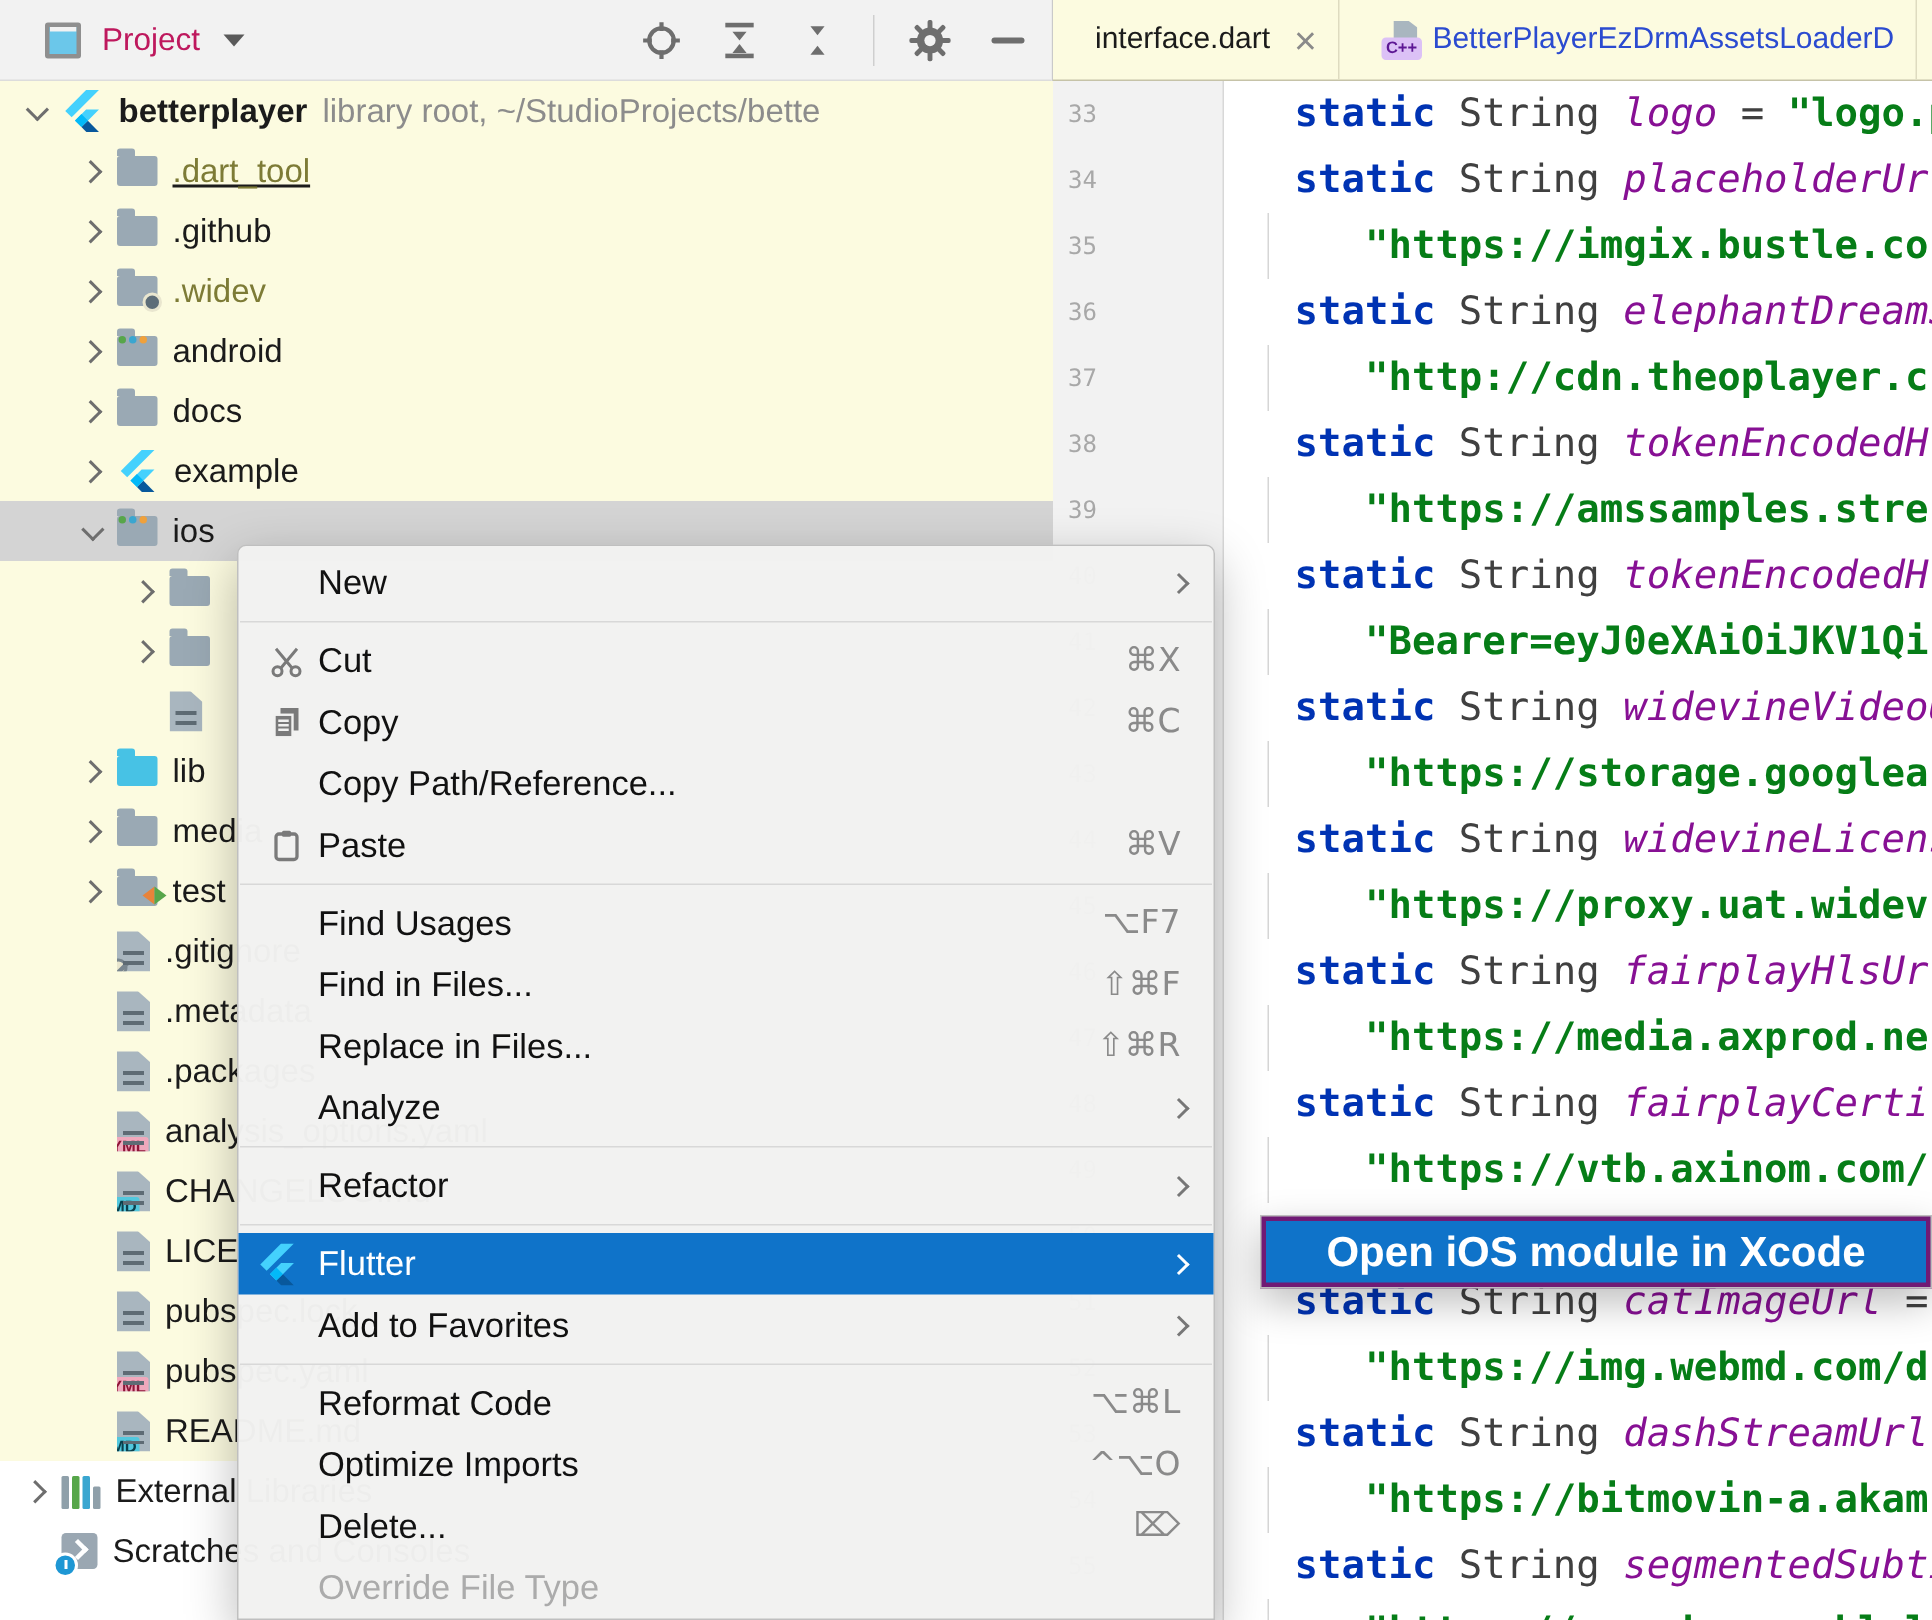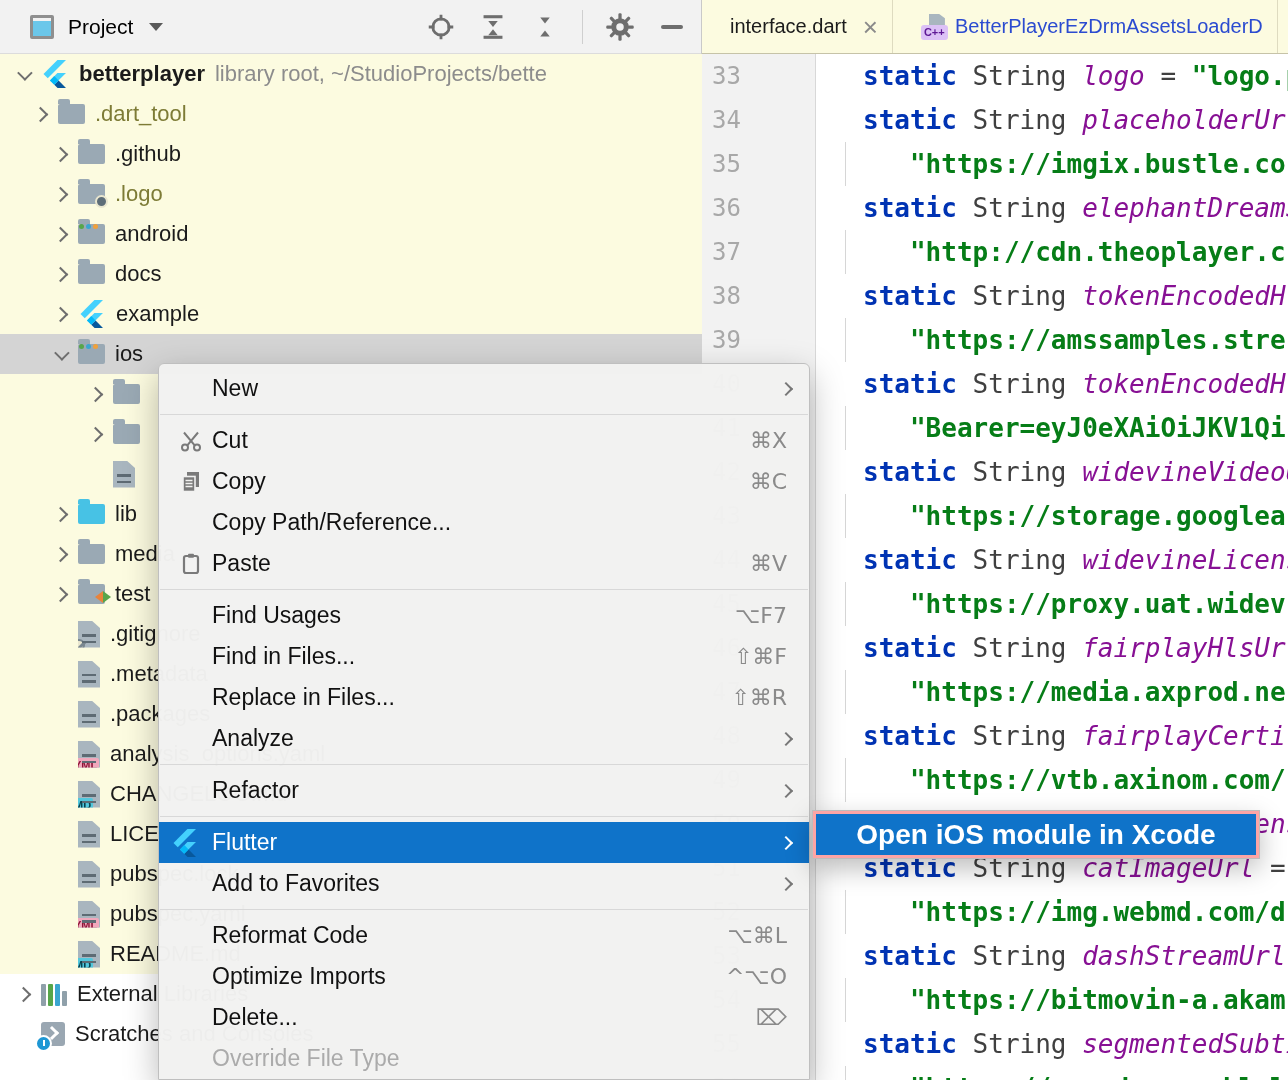--- a/index.html
+++ b/index.html
@@ -7,21 +7,21 @@
     font-family:"Liberation Sans", sans-serif; }
   #stage { position:relative; width:1288px; height:1080px; }
 
   
   #project-panel { position:absolute; left:0; top:0; width:702px; height:1080px;
     background:#fff; border-right:1px solid #c9c9c9; }
   #panel-toolbar { height:54px; background:#f2f2f2; border-bottom:1px solid #dcdcdc;
     display:flex; align-items:center; padding:0 14px 0 30px; }
   .win-icon { width:24px; height:24px; border:3px solid #8f8f8f; background:#6bc7ea;
     box-shadow:inset 0 3px 0 #f2f2f2; border-radius:2px; flex:none; }
-  #panel-title { font-size:21px; color:#000000; margin-left:14px; }
+  #panel-title { font-size:21px; color:#be185d; margin-left:14px; }
   .dd-arrow { width:0; height:0; border-left:7px solid transparent; border-right:7px solid transparent;
     border-top:8px solid #5a5a5a; margin-left:16px; }
   .tb-icons { margin-left:auto; display:flex; align-items:center; gap:22px; }
   .tb-btn { width:30px; height:30px; display:flex; align-items:center; justify-content:center; }
   .tb-sep { width:1px; height:34px; background:#cfcfcf; }
   .tb-minus { width:22px; height:4px; background:#6e6e6e; border-radius:2px; }
 
   
   #tree { position:absolute; top:54px; left:0; width:702px; bottom:0; background:#fff; }
   .row { height:40px; display:flex; align-items:center; white-space:nowrap;
@@ -85,21 +85,21 @@
   .tab .close { color:#8a8a8a; font-size:26px; margin-left:16px; line-height:1; }
   .tab.mod .tab-label { color:#2b4bd0; }
   .cpp-icon { width:24px; height:26px; position:relative; margin-right:10px; flex:none; }
   .cpp-icon .doc { position:absolute; right:0; top:0; width:16px; height:16px; background:#a9b6bf;
     clip-path:polygon(0 0,60% 0,100% 30%,100% 100%,0 100%); }
   .cpp-icon .bdg { position:absolute; left:0; bottom:0; background:#dcc1f6; color:#5d1794;
     font-size:11px; font-weight:bold; padding:0 3px; border-radius:3px; line-height:15px; }
   #gutter { position:absolute; left:0; top:54px; width:114px; bottom:0; background:#f2f2f2;
     border-right:1px solid #d8d8d8; }
   .lnum { height:44px; line-height:44px; padding-left:10px; font-family:"DejaVu Sans Mono",monospace;
-    font-size:24px; color:#a8a8a8; }
+    font-size:16px; color:#a8a8a8; }
   #code { position:absolute; left:115px; top:54px; right:0; bottom:0; background:#fff; overflow:hidden; }
   .cline { height:44px; line-height:44px; white-space:pre; font-family:"DejaVu Sans Mono",monospace;
     font-size:26px; padding-left:46px; position:relative; }
   .cline .guide { position:absolute; left:28px; top:0; height:44px; border-left:1px solid #d6d6d6; }
   .seg-k { color:#0033b3; font-weight:bold; }
   .seg-p { color:#404040; }
   .seg-v { color:#871094; font-style:italic; }
   .seg-s { color:#067d17; font-weight:bold; }
 
   
@@ -112,22 +112,22 @@
   .mi .lab { flex:1; overflow:hidden; }
   .mi .sc { color:#8a8a8a; font-size:22px; font-family:"DejaVu Sans",sans-serif; padding-right:8px; }
   .mi .marr { width:10px; height:10px; border-right:2.5px solid #777; border-bottom:2.5px solid #777;
     transform:rotate(-45deg); margin-right:4px; flex:none; }
   .mi.hl { background:#0f73c9; color:#fff; }
   .mi.hl .marr { border-color:#fff; }
   .mi.dis { color:#ababab; }
   .msep { height:1px; background:#d8d8d8; margin:5px 1px; }
 
   
-  #flutter-submenu { position:absolute; left:812px; top:810px; width:448px; z-index:60;
-    background:#fca5a5; border:1px solid #bdbdbd; box-shadow:0 10px 26px rgba(0,0,0,0.25); padding:3px; }
+  #flutter-submenu { position:absolute; left:840px; top:810px; width:448px; z-index:60;
+    background:#701a75; border:1px solid #bdbdbd; box-shadow:0 10px 26px rgba(0,0,0,0.25); padding:3px; }
   .smi { height:41px; background:#0f73c9; color:#fff; display:flex; align-items:center;
     justify-content:center; font-size:28px; font-weight:600; }
 
   svg { display:block; }
 </style>
 </head>
 <body>
 
 <div id="stage">
 
@@ -186,36 +186,36 @@
             <svg class="i-flutter" width="28" height="28" viewBox="0 0 166 202">
               <path fill="#44D1FD" d="M100.4 0 0 100.4l30.9 30.9L162.2 0z"></path>
               <path fill="#44D1FD" d="M100.4 93.9 46.9 147.4l31 31.1 22.5-22.6 61.8-62z"></path>
               <path fill="#08589C" d="M77.9 178.5 101.6 202h60.6l-53.3-54.1z"></path>
               <path fill="#03B9F8" d="M46.6 147.2l31.2-31.2 31.1 31.1-31.1 31.2z"></path>
             </svg>
           </span>
           <span class="tree-label bold">betterplayer</span>
           <span class="tree-sub">library root, ~/StudioProjects/bette</span>
         </div>
-        <div class="row" style="padding-left: 35px;">
+        <div class="row" style="padding-left: 55px; text-decoration: underline;">
           <span class="chev collapsed"></span>
           <span class="ic i-folder"></span>
           <span class="tree-label olive">.dart_tool</span>
         </div>
         <div class="row" style="padding-left: 55px;">
           <span class="chev collapsed"></span>
           <span class="ic i-folder"></span>
           <span class="tree-label">.github</span>
         </div>
         <div class="row" style="padding-left: 55px;">
           <span class="chev collapsed"></span>
           <span class="ic i-folder">
             <span class="idea-badge"></span>
           </span>
-          <span class="tree-label olive">.logo</span>
+          <span class="tree-label olive">.widev</span>
         </div>
         <div class="row" style="padding-left: 55px;">
           <span class="chev collapsed"></span>
           <span class="ic i-folder">
             <span class="dots-badge"><span class="d g"></span><span class="d b"></span><span class="d o"></span><span class="bar"></span></span>
           </span>
           <span class="tree-label">android</span>
         </div>
         <div class="row" style="padding-left: 55px;">
           <span class="chev collapsed"></span>

